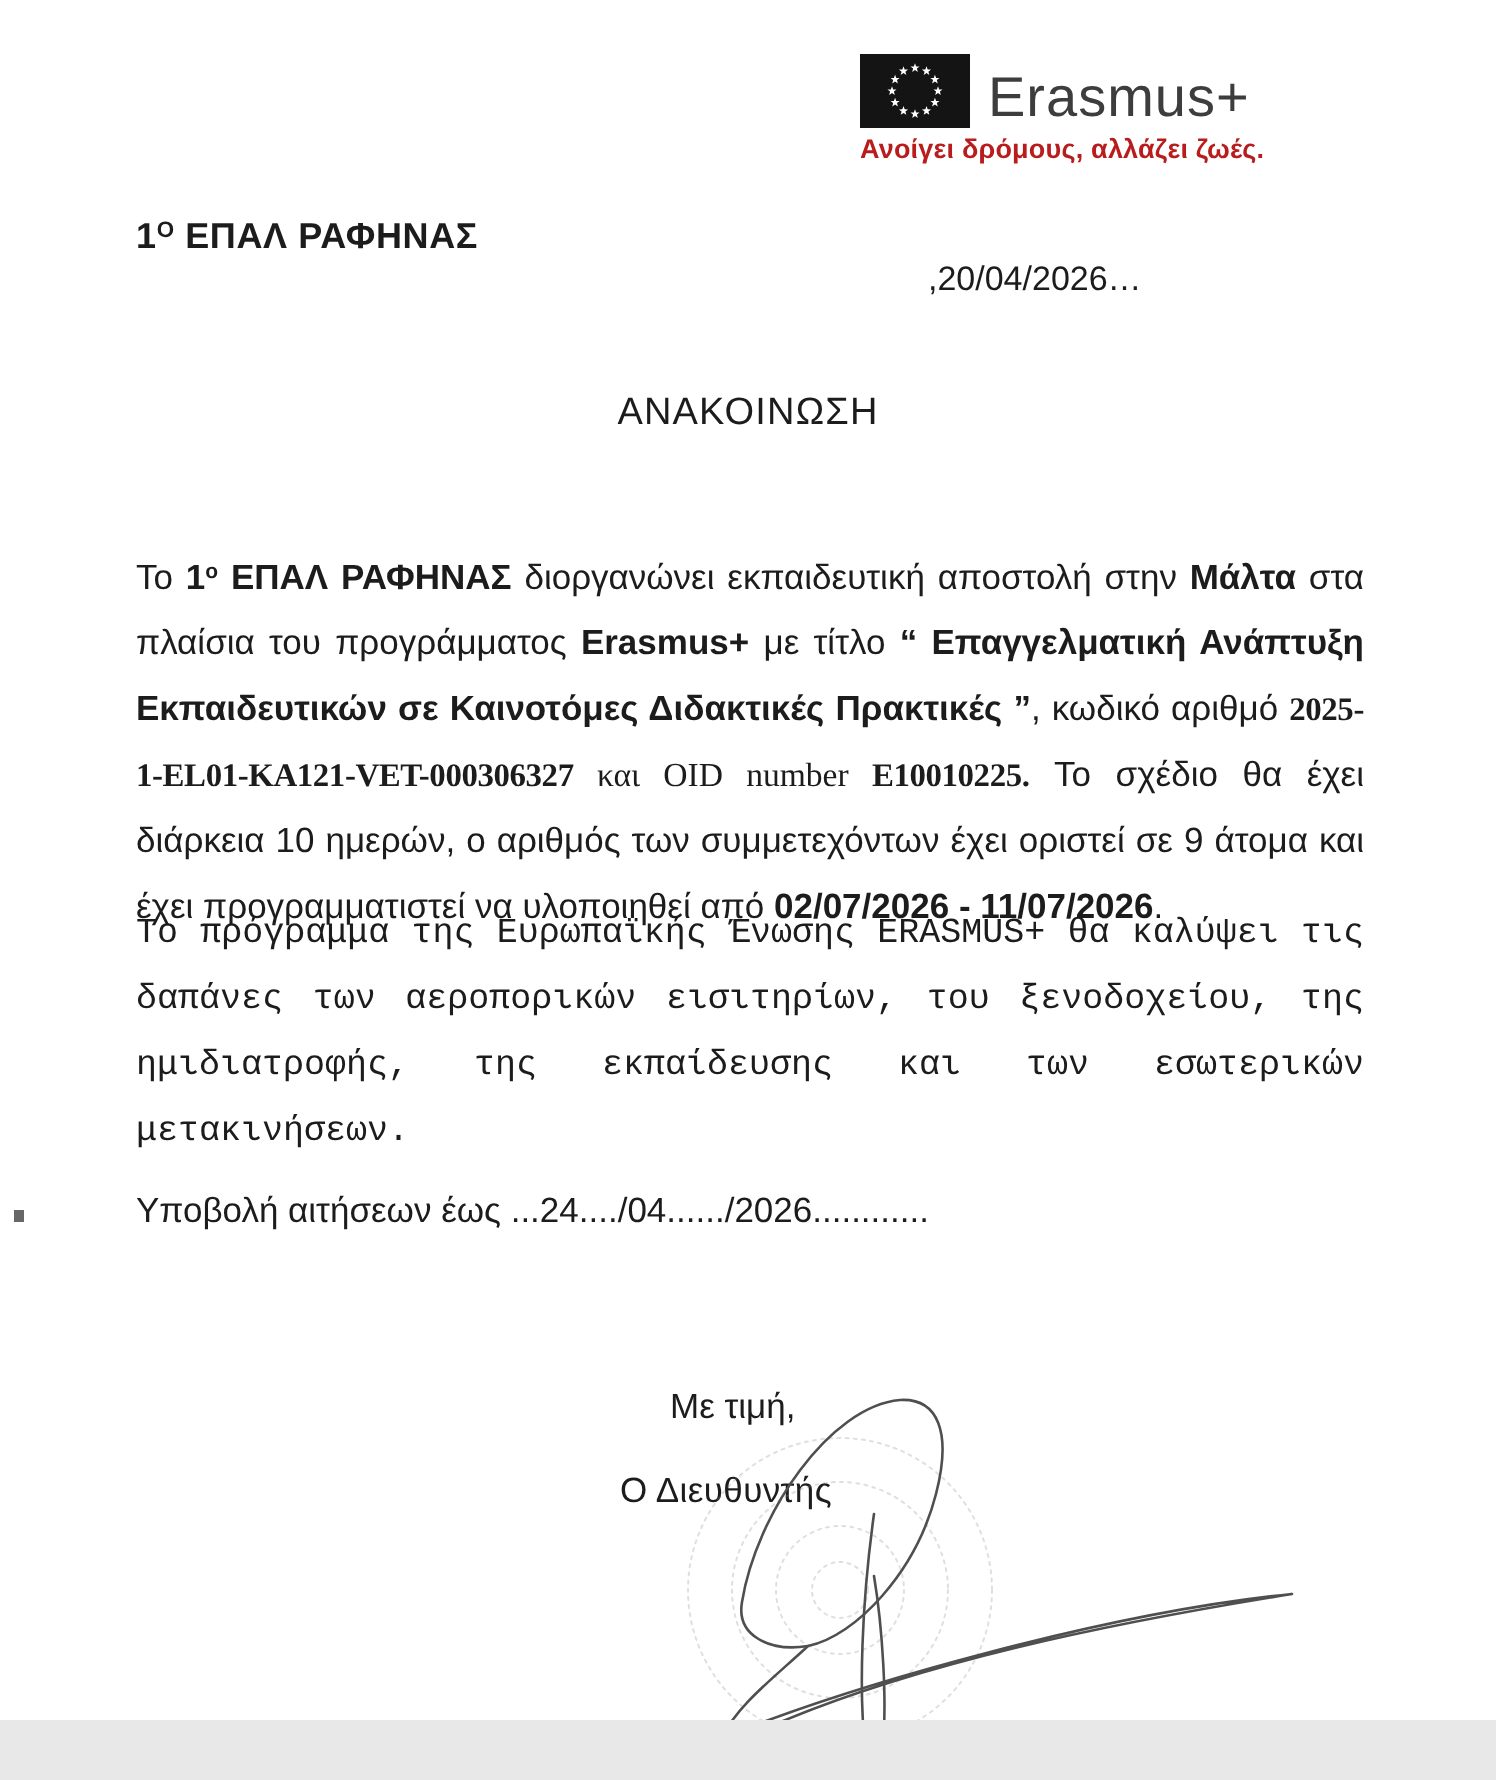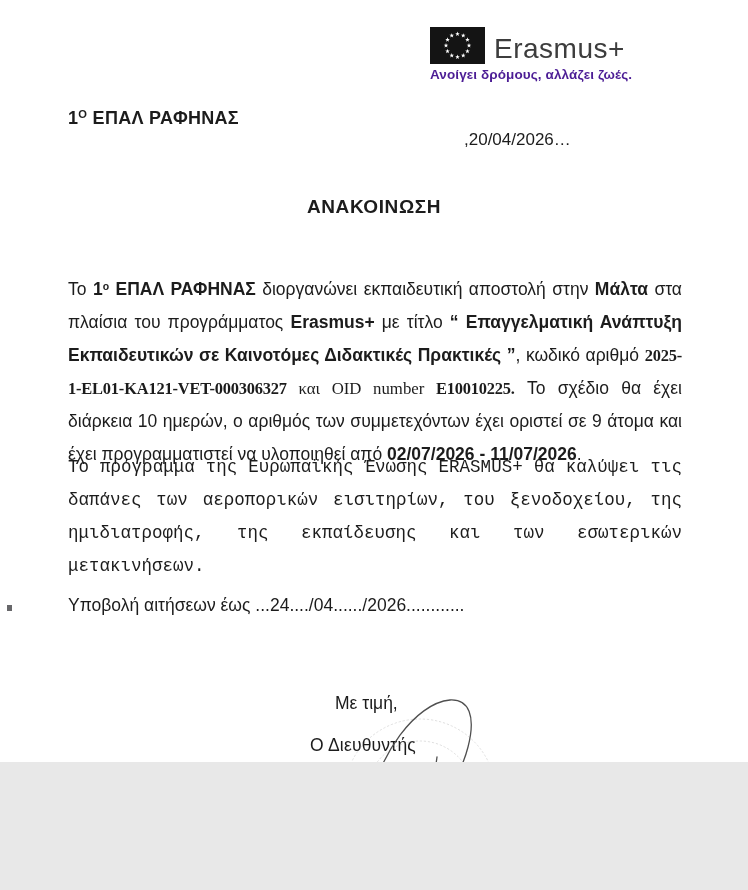--- a/index.html
+++ b/index.html
@@ -1,43 +1,43 @@
 <!DOCTYPE html>
 <html><head>
 <meta charset="utf-8">
 <style>
   html,body{margin:0;padding:0;background:#e8e8e8;}
   .page{
     position:relative;
-    width:748px;height:762px;
+    width:748px;height:860px;
     margin:0 auto;
     background:#ffffff;
     font-family:"Liberation Sans", sans-serif;
     color:#1c1c1c;
     overflow:hidden;
   }
   
   .logo{position:absolute;left:430px;top:27px;width:200px;}
   .logo-row{display:flex;align-items:flex-end;}
   .flag{display:block;width:55px;height:37px;}
   .wordmark{
     font-size:28px;line-height:30px;margin-left:9px;
     color:#3d3d3d;letter-spacing:0.5px;font-weight:400;
   }
   .tagline{
-    margin-top:3px;font-size:13.5px;font-weight:700;color:#4c1d95;
+    margin-top:3px;font-size:13.5px;font-weight:700;color:#b91c1c;
     letter-spacing:0.1px;white-space:nowrap;
   }
   
   .school{position:absolute;left:68px;top:108px;font-size:18px;font-weight:700;letter-spacing:0.3px;}
   .school sup{font-size:0.62em;vertical-align:0.5em;}
   .doc-date{position:absolute;left:464px;top:130px;font-size:17px;}
   
   .doc-title{position:absolute;left:0;top:196px;width:100%;text-align:center;
-    font-size:19px;font-weight:700;letter-spacing:0.6px;}
+    font-size:19px;font-weight:400;letter-spacing:0.6px;}
   
   .para{position:absolute;left:68px;width:614px;font-size:17.5px;line-height:33px;
     text-align:justify;}
   .p1{top:270px;}
   .p2{top:451px;font-family:Liberation Mono, monospace;}
   .p3{top:589px;text-align:left;}
   .p4{top:620px;text-align:left;}
   .run-r{font-weight:400;}
   .run-b{font-weight:700;}
   .run-bs{font-weight:700;font-size:0.6em;vertical-align:0.5em;}

